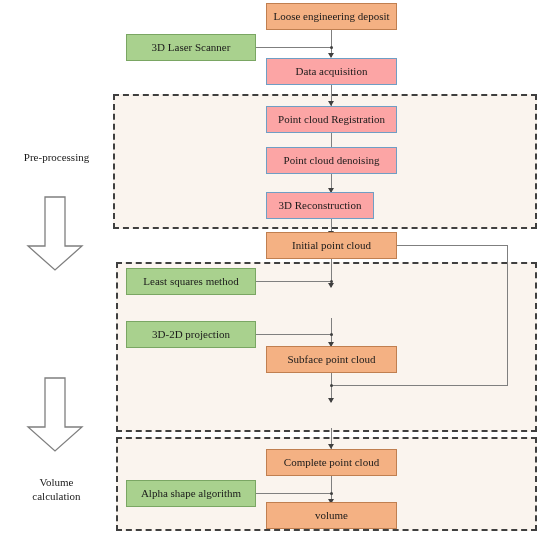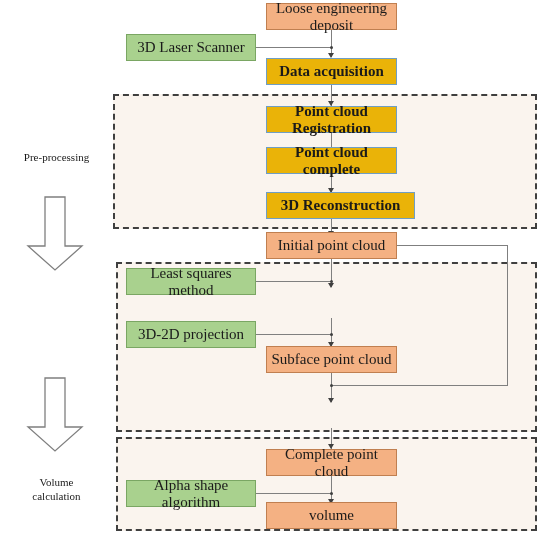--- a/index.html
+++ b/index.html
@@ -16,27 +16,27 @@
     overflow: hidden;
   }
   .node {
     position: absolute;
     box-sizing: border-box;
     border: 1px solid #7f7f7f;
     display: flex;
     align-items: center;
     justify-content: center;
     text-align: center;
-    font-size: 15px;
+    font-size: 11px;
     color: #1a1a1a;
     line-height: 1.1;
     z-index: 5;
   }
   .node.orange { background: #f4b183; border-color: #c07f50; }
-  .node.blue   { background: #eab308; border-color: #6f9ec4; font-weight: bold; }
+  .node.blue   { background: #fca5a5; border-color: #6f9ec4; }
   .node.green  { background: #a9d18e; border-color: #7aa663; text-align: center; }
 
   .group {
     position: absolute;
     box-sizing: border-box;
     background: #faf4ee;
     border: 2px dashed #3f3f3f;
     z-index: 1;
   }
 
@@ -158,23 +158,23 @@
   <div class="joint" style="left:330px; top:492px;"></div>
 
   <div class="node orange" style="left:266px; top:3px; width:131px; height:27px;">Loose engineering deposit</div>
 
   <div class="node green" style="left:126px; top:34px; width:130px; height:27px;">3D Laser Scanner</div>
 
   <div class="node blue" style="left:266px; top:58px; width:131px; height:27px;">Data acquisition</div>
 
   <div class="node blue" style="left:266px; top:106px; width:131px; height:27px;">Point cloud Registration</div>
 
-  <div class="node blue" style="left:266px; top:147px; width:131px; height:27px;">Point cloud complete</div>
+  <div class="node blue" style="left:266px; top:147px; width:131px; height:27px;">Point cloud denoising</div>
 
-  <div class="node blue" style="left:266px; top:192px; width:149px; height:27px;">3D Reconstruction</div>
+  <div class="node blue" style="left:266px; top:192px; width:108px; height:27px;">3D Reconstruction</div>
 
   <div class="node orange" style="left:266px; top:232px; width:131px; height:27px;">Initial point cloud</div>
 
   <div class="node green" style="left:126px; top:268px; width:130px; height:27px;">Least squares method</div>
 
 
   <div class="node green" style="left:126px; top:321px; width:130px; height:27px;">3D-2D projection</div>
 
   <div class="node orange" style="left:266px; top:346px; width:131px; height:27px;">Subface point cloud</div>
 

